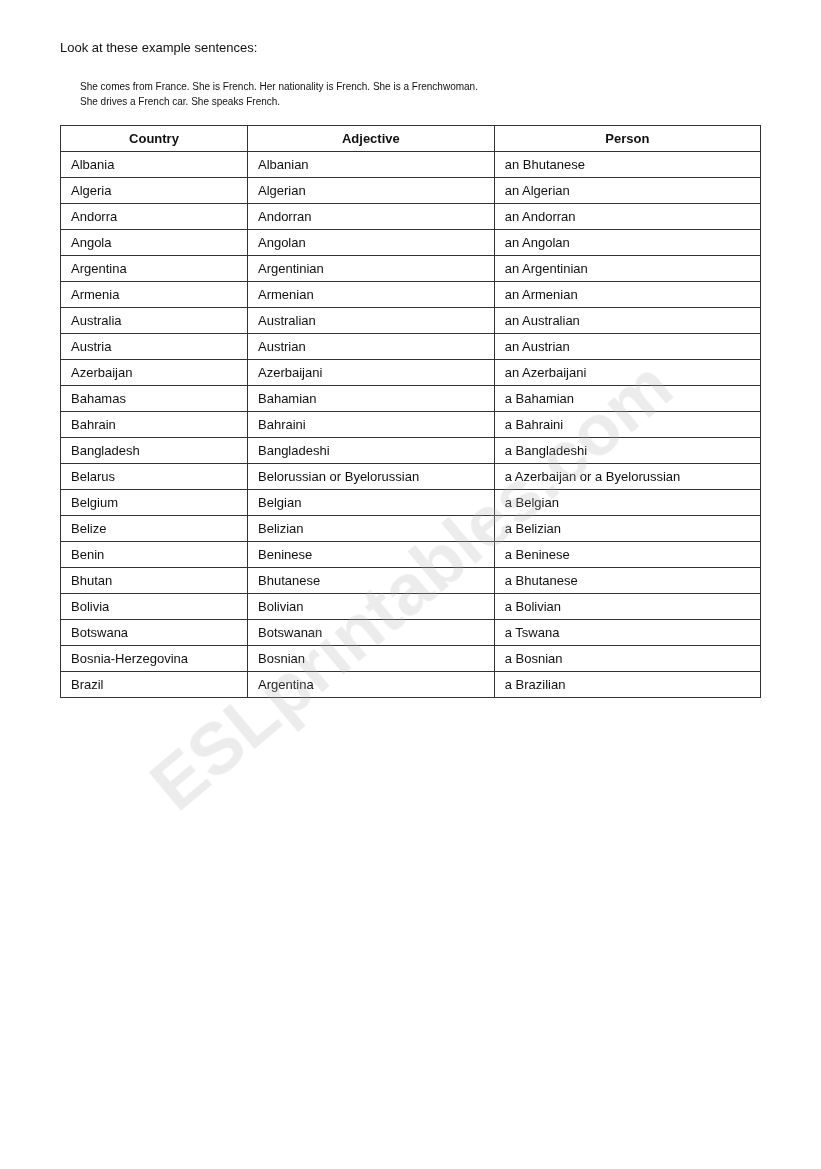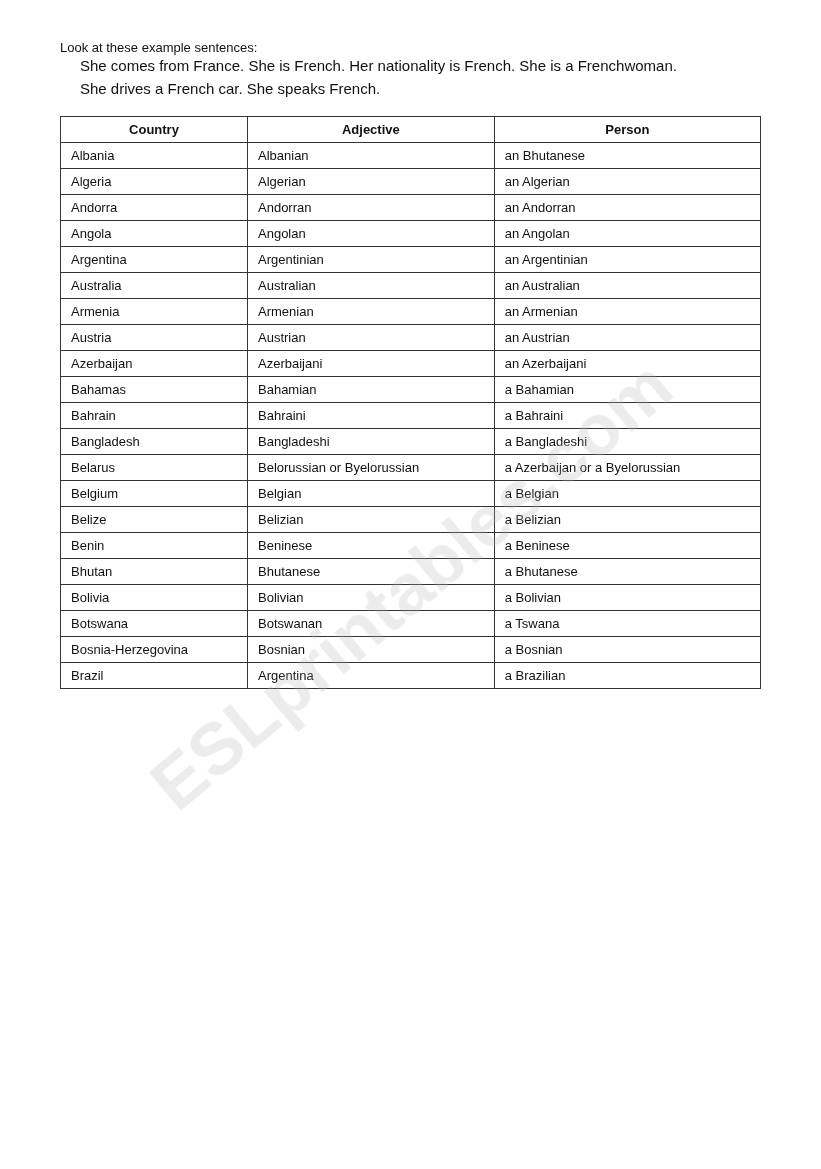--- a/index.html
+++ b/index.html
@@ -6,27 +6,27 @@
     body {
       background: #fff;
       font-family: Arial, sans-serif;
       font-size: 13px;
       color: #111;
       width: 821px;
       min-height: 1169px;
       padding: 40px 60px;
     }
     .intro-text {
-      margin-bottom: 0;
+      margin-bottom: 24px;
       font-size: 13px;
     }
     .example-block {
       margin-left: 20px;
       margin-bottom: 16px;
-      font-size: 15px;
+      font-size: 10px;
       line-height: 1.5;
     }
     table {
       width: 100%;
       border-collapse: collapse;
       font-size: 13px;
     }
     th, td {
       border: 1px solid #333;
       padding: 5px 10px;
@@ -92,28 +92,28 @@
         <td>Angola</td>
         <td>Angolan</td>
         <td>an Angolan</td>
       </tr>
       <tr>
         <td>Argentina</td>
         <td>Argentinian</td>
         <td>an Argentinian</td>
       </tr>
       <tr>
+        <td>Armenia</td>
+        <td>Armenian</td>
+        <td>an Armenian</td>
+      </tr>
+      <tr>
         <td>Australia</td>
         <td>Australian</td>
         <td>an Australian</td>
-      </tr>
-      <tr>
-        <td>Armenia</td>
-        <td>Armenian</td>
-        <td>an Armenian</td>
       </tr>
       <tr>
         <td>Austria</td>
         <td>Austrian</td>
         <td>an Austrian</td>
       </tr>
       <tr>
         <td>Azerbaijan</td>
         <td>Azerbaijani</td>
         <td>an Azerbaijani</td>

